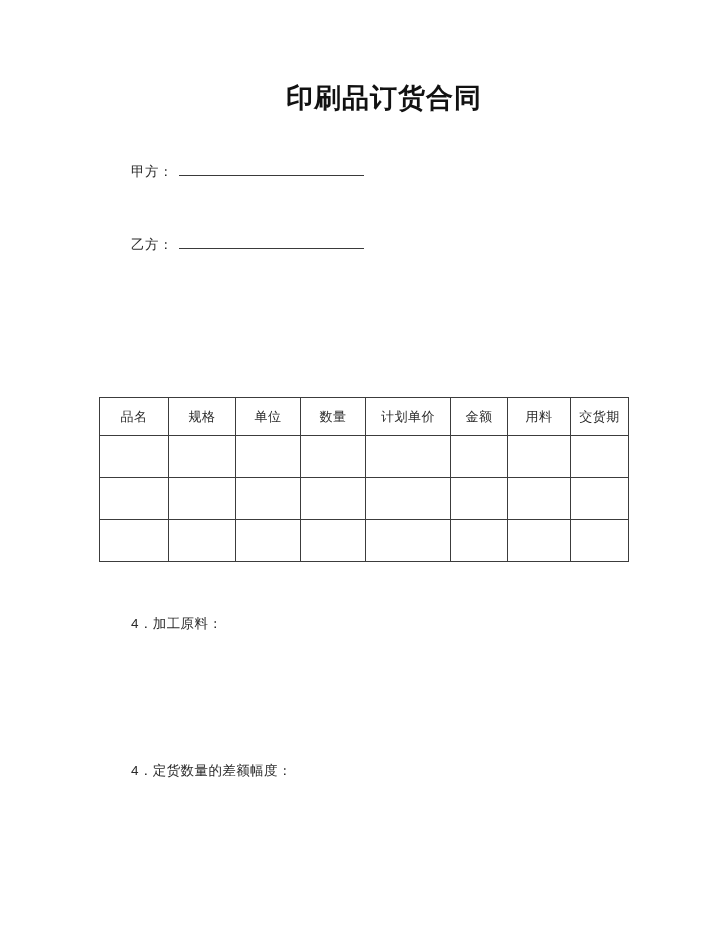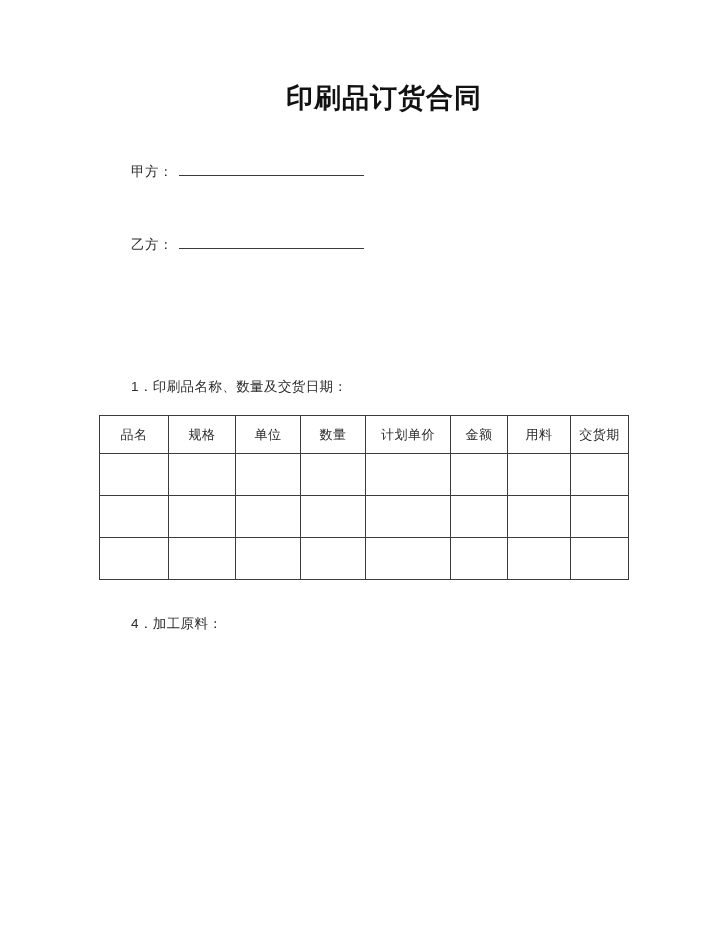--- a/index.html
+++ b/index.html
@@ -83,21 +83,21 @@
     white-space: pre;
   }
   .clause-1 { top: 378px; }
   .clause-2 { top: 615px; }
   .clause-3 { top: 690px; }
   .clause-4 { top: 762px; }
 
   
   .goods-table-wrap {
     position: absolute;
-    top: 415px;
+    top: 397px;
     left: 99px;
     width: 521px;
   }
   table.goods-table {
     border-collapse: collapse;
     width: 521px;
     table-layout: fixed;
   }
   table.goods-table th,
   table.goods-table td {
@@ -134,21 +134,20 @@
     <span class="party-label">甲方：</span>
     <span class="party-blank"></span>
   </div>
 
   <div class="party-row second">
     <span class="party-label">乙方：</span>
     <span class="party-blank"></span>
   </div>
 
 
-  <div class="clause clause-1">1．印刷品名称、数量及交货日期：</div>
 
   <div class="goods-table-wrap">
     <table class="goods-table">
       <thead>
         <tr>
           <th class="col-pinming">品名</th>
           <th class="col-guige">规格</th>
           <th class="col-danwei">单位</th>
           <th class="col-shuliang">数量</th>
           <th class="col-danjia">计划单价</th>
@@ -188,14 +187,15 @@
           <td></td>
           <td></td>
         </tr>
       </tbody>
     </table>
   </div>
 
   <div class="clause clause-2">4．加工原料：</div>
 
 
+  <div class="clause clause-4">4．定货数量的差额幅度：</div>
 
 </div>
 
 </body></html>

